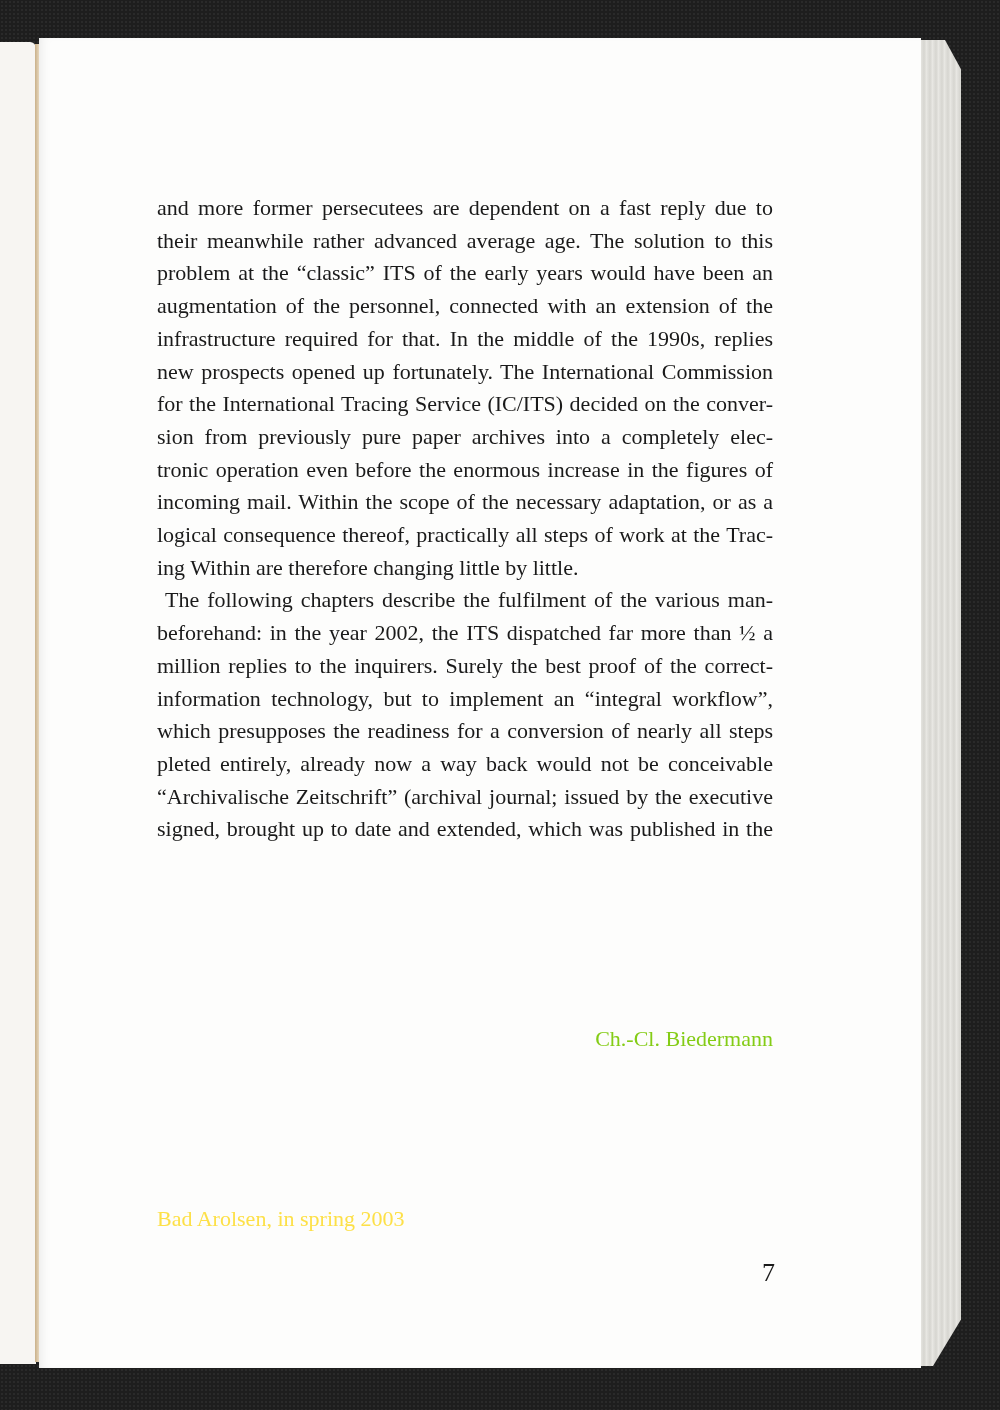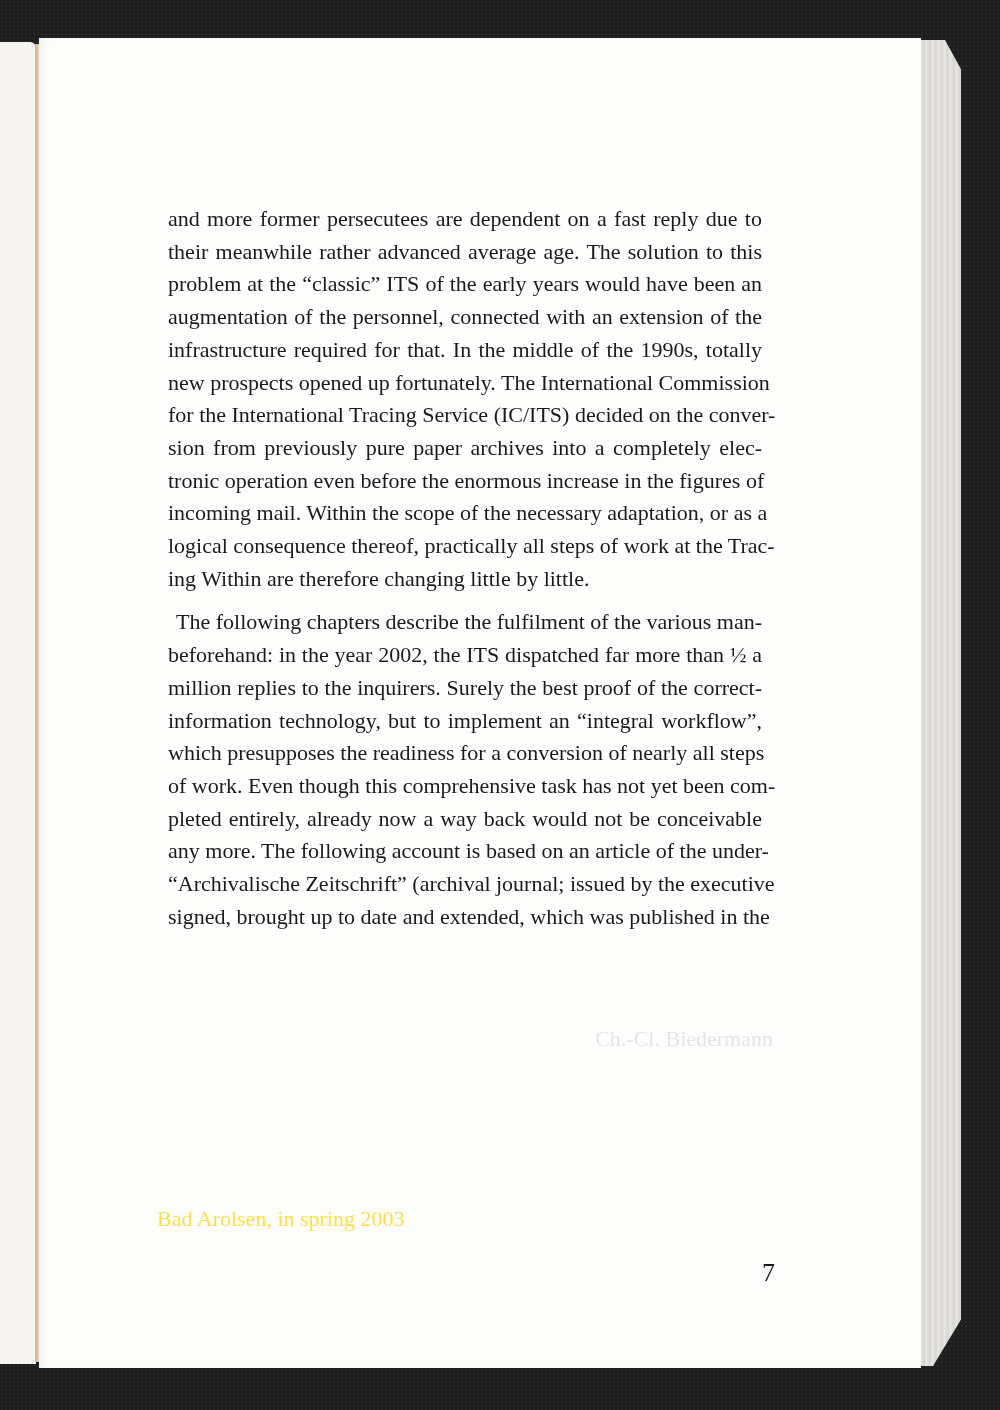--- a/index.html
+++ b/index.html
@@ -26,26 +26,26 @@
   .fore-edge {
     position:absolute; left:921px; top:40px; width:40px; height:1326px;
     background:repeating-linear-gradient(to right,#e4e3df 0px,#d6d5d0 3px,#ebeae6 6px);
     clip-path: polygon(0 0, 60% 0, 100% 2.2%, 100% 96.5%, 30% 100%, 0 100%);
   }
   .text {
     position:absolute; left:157px; top:192px; width:616px;
     font-size:22px; line-height:32.7px; color:#1a1a1a;
     text-align:justify;
   }
-  .text p { margin:11px; }
+  .text p { margin:0; }
   .text .line { display:block; text-align:justify; text-align-last:justify; white-space:nowrap; }
   .text .line.last { text-align-last:left; }
   .signature {
     position:absolute; right:227px; top:1026px;
-    font-size:22px; color:#e5e5e5;
+    font-size:22px; color:#84cc16;
   }
   .place-date {
     position:absolute; left:157px; top:1206px;
     font-size:22px; color:#fde047;
   }
   .page-number {
     position:absolute; left:762px; top:1258px;
     font-size:26px; color:#1a1a1a;
   }
 </style>
@@ -56,38 +56,36 @@
 <div class="gutter"></div>
 <div class="page"></div>
 <div class="fore-edge"></div>
 
 <div class="text">
   <p>
     <span class="line">and more former persecutees are dependent on a fast reply due to</span>
     <span class="line">their meanwhile rather advanced average age. The solution to this</span>
     <span class="line">problem at the “classic” ITS of the early years would have been an</span>
     <span class="line">augmentation of the personnel, connected with an extension of the</span>
-    <span class="line">infrastructure required for that. In the middle of the 1990s, totally</span>
+    <span class="line">infrastructure required for that. In the middle of the 1990s, replies</span>
     <span class="line">new prospects opened up fortunately. The International Commission</span>
     <span class="line">for the International Tracing Service (IC/ITS) decided on the conver-</span>
     <span class="line">sion from previously pure paper archives into a completely elec-</span>
     <span class="line">tronic operation even before the enormous increase in the figures of</span>
     <span class="line">incoming mail. Within the scope of the necessary adaptation, or as a</span>
     <span class="line">logical consequence thereof, practically all steps of work at the Trac-</span>
     <span class="line last">ing Within are therefore changing little by little.</span>
   </p>
   <p>
     <span class="line" style="padding-left:8px">The following chapters describe the fulfilment of the various man-</span>
     <span class="line">beforehand: in the year 2002, the ITS dispatched far more than ½ a</span>
     <span class="line">million replies to the inquirers. Surely the best proof of the correct-</span>
     <span class="line">information technology, but to implement an “integral workflow”,</span>
     <span class="line">which presupposes the readiness for a conversion of nearly all steps</span>
-    <span class="line">of work. Even though this comprehensive task has not yet been com-</span>
     <span class="line">pleted entirely, already now a way back would not be conceivable</span>
-    <span class="line">any more. The following account is based on an article of the under-</span>
     <span class="line">“Archivalische Zeitschrift” (archival journal; issued by the executive</span>
     <span class="line">signed, brought up to date and extended, which was published in the</span>
   </p>
 </div>
 
 <div class="signature">Ch.-Cl. Biedermann</div>
 <div class="place-date">Bad Arolsen, in spring 2003</div>
 <div class="page-number">7</div>
 
 </body></html>

